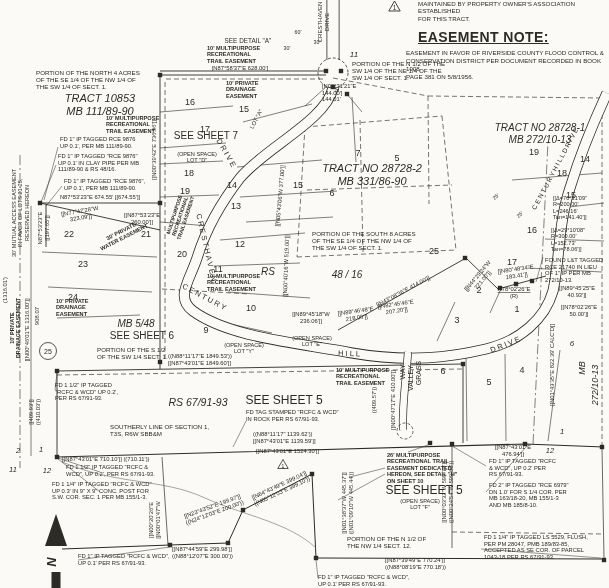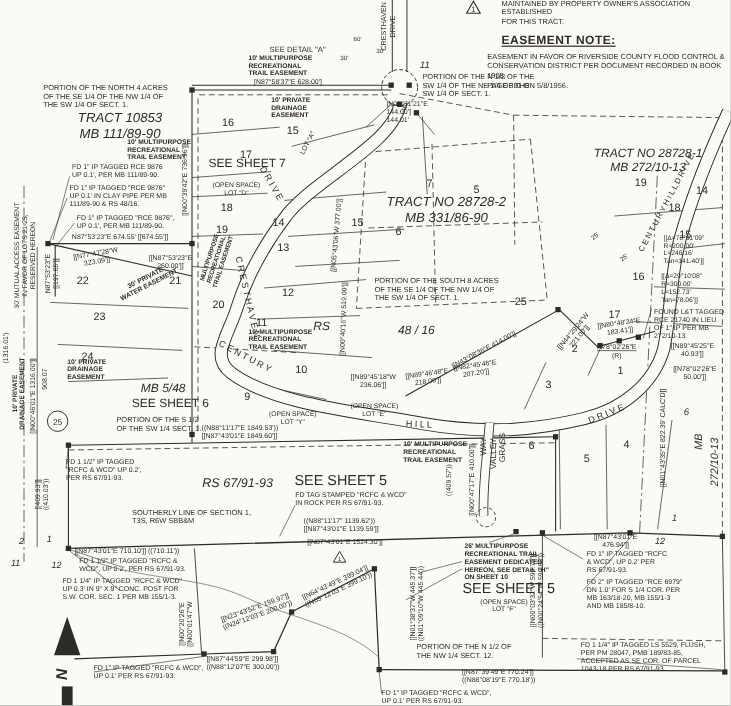--- a/index.html
+++ b/index.html
@@ -2,21 +2,21 @@
 <html style="--paper: #fbfaf6; --ink: #2d2b26; --faint: #6b6a64;"><head>
 <meta charset="utf-8">
 <style>
   :root{ --paper:#fbfaf6; --ink:#2d2b26; --faint:#6b6a64; }
   html,body{margin:0;padding:0;background:#9a9a9a;}
   .stage{position:relative;width:609px;height:588px;background:var(--paper);overflow:hidden;
          font-family:"Liberation Sans",sans-serif;color:var(--ink);}
   .stage svg{position:absolute;left:0;top:0;}
   .note{position:absolute;left:388px;top:0;width:221px;}
   .note .cutoff{font-size:6.2px;line-height:1.2;white-space:pre-line;margin:0 0 0 30px;}
-  .note .head{font-size:10px;font-weight:bold;letter-spacing:.4px;text-decoration:underline;
+  .note .head{font-size:14px;font-weight:bold;letter-spacing:.4px;text-decoration:underline;
               margin:7px 0 4px 30px;}
   .note .item{display:flex;gap:4px;margin-left:18px;align-items:flex-start;}
   .note .body{font-size:6.2px;line-height:1.25;white-space:pre-line;}
   .lbl{user-select:none;}
 </style>
 </head>
 <body>
 
 <div class="stage">
 

